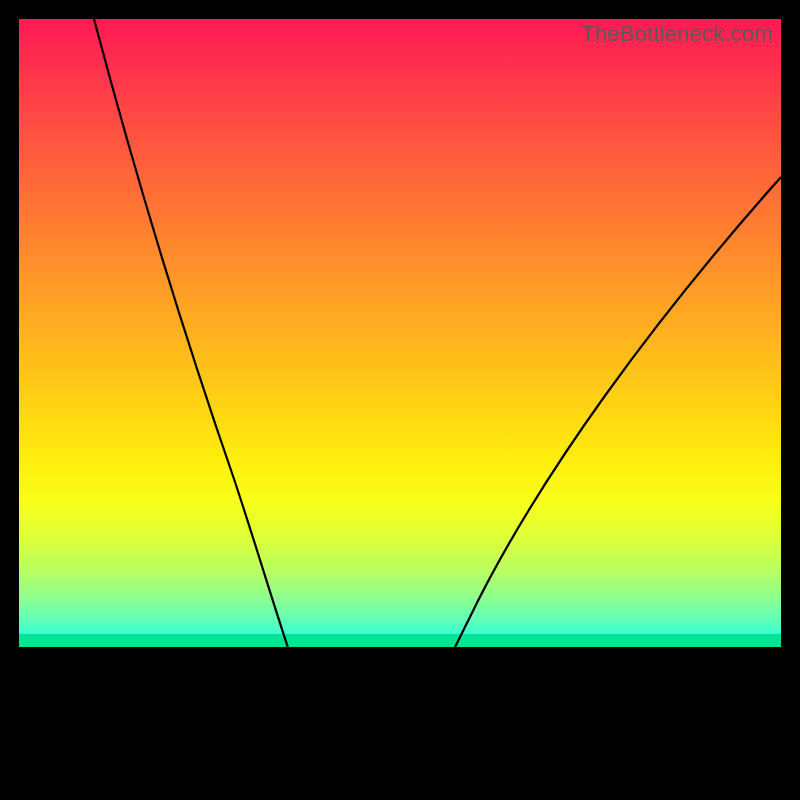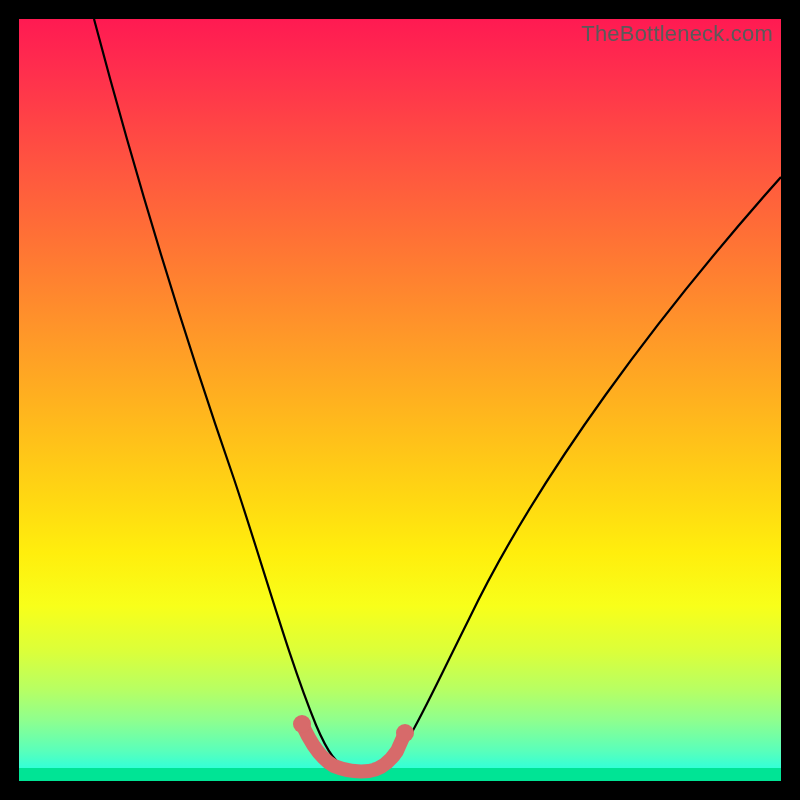--- a/index.html
+++ b/index.html
@@ -14,21 +14,21 @@
   .frame {
     position: absolute;
     inset: 0;
     background: #000;
   }
   .plot {
     position: absolute;
     left: 19px;
     top: 19px;
     width: 762px;
-    height: 762px;
+    height: 628px;
     overflow: hidden;
     text-align: center;
   }
   .gradient {
     position: absolute;
     inset: 0;
     background: linear-gradient(
       to bottom,
       #ff1a52 0%,
       #ff2f4d 7%,

